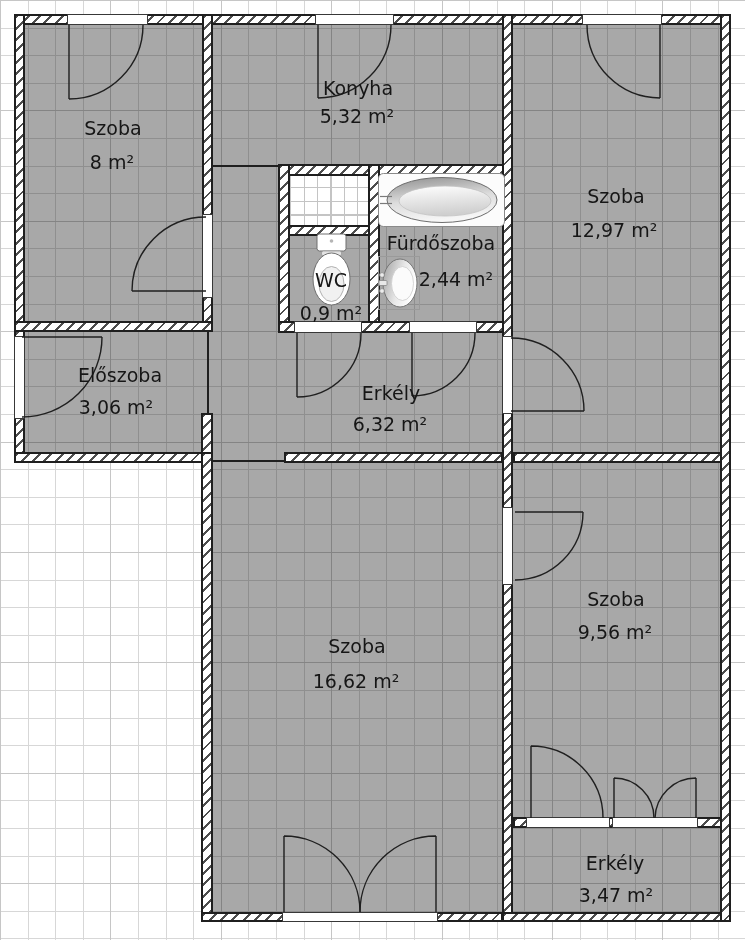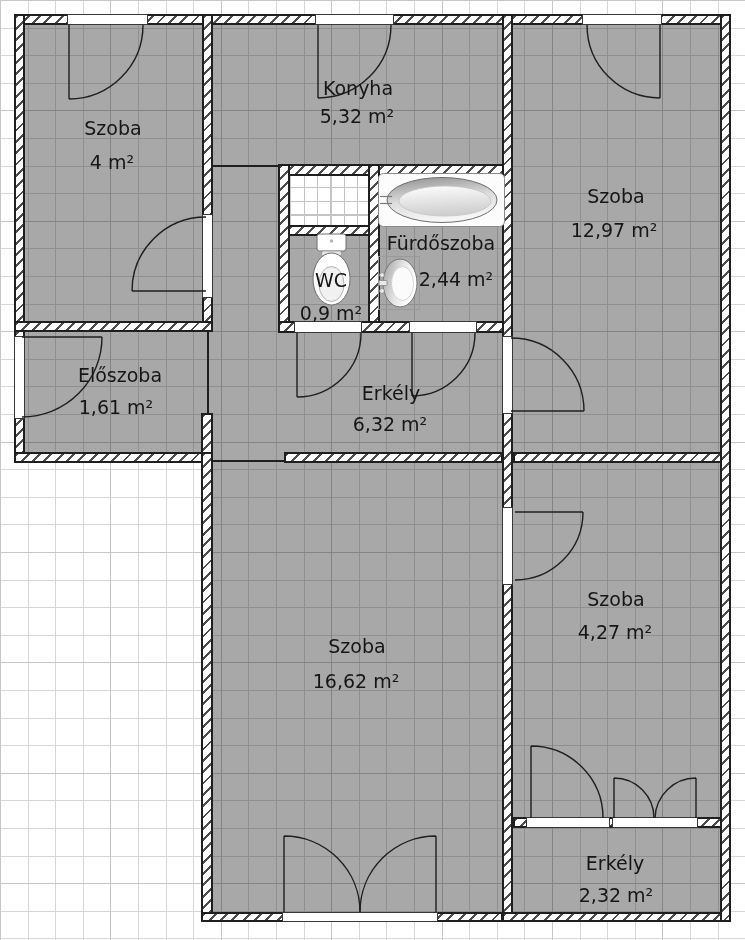--- a/index.html
+++ b/index.html
@@ -145,42 +145,42 @@
     <g>
       <rect x="317" y="234" width="29" height="17" rx="2.5" fill="#ffffff" stroke="#6e6e6e" stroke-width="1"></rect>
       <circle cx="331.5" cy="241" r="1.8" fill="#b5b5b5"></circle>
       <rect x="321.5" y="251" width="20" height="5" rx="2" fill="#e4e4e4" stroke="#9a9a9a" stroke-width="0.8"></rect>
       <ellipse cx="331.5" cy="279" rx="18.5" ry="26" fill="#ffffff" stroke="#6e6e6e" stroke-width="1"></ellipse>
       <ellipse cx="331.5" cy="284" rx="12.5" ry="17.5" fill="#f1f1f1" stroke="#a8a8a8" stroke-width="0.9"></ellipse>
     </g>
   </svg>
 
   <div class="label" style="left:113px;top:128px">Szoba</div>
-  <div class="label" style="left:112px;top:162px">4 m²</div>
+  <div class="label" style="left:112px;top:162px">8 m²</div>
 
   <div class="label" style="left:358px;top:88px">Konyha</div>
   <div class="label" style="left:357px;top:116px">5,32 m²</div>
 
   <div class="label" style="left:616px;top:196px">Szoba</div>
   <div class="label" style="left:614px;top:230px">12,97 m²</div>
 
   <div class="label" style="left:441px;top:243px">Fürdőszoba</div>
   <div class="label" style="left:456px;top:279px">2,44 m²</div>
 
   <div class="label" style="left:331px;top:280px">WC</div>
   <div class="label" style="left:331px;top:313px">0,9 m²</div>
 
   <div class="label" style="left:120px;top:375px">Előszoba</div>
-  <div class="label" style="left:116px;top:407px">1,61 m²</div>
+  <div class="label" style="left:116px;top:407px">3,06 m²</div>
 
   <div class="label" style="left:391px;top:393px">Erkély</div>
   <div class="label" style="left:390px;top:424px">6,32 m²</div>
 
   <div class="label" style="left:357px;top:646px">Szoba</div>
   <div class="label" style="left:356px;top:681px">16,62 m²</div>
 
   <div class="label" style="left:616px;top:599px">Szoba</div>
-  <div class="label" style="left:615px;top:632px">4,27 m²</div>
+  <div class="label" style="left:615px;top:632px">9,56 m²</div>
 
   <div class="label" style="left:615px;top:863px">Erkély</div>
-  <div class="label" style="left:616px;top:895px">2,32 m²</div>
+  <div class="label" style="left:616px;top:895px">3,47 m²</div>
 
 </div>
 
 </body></html>

